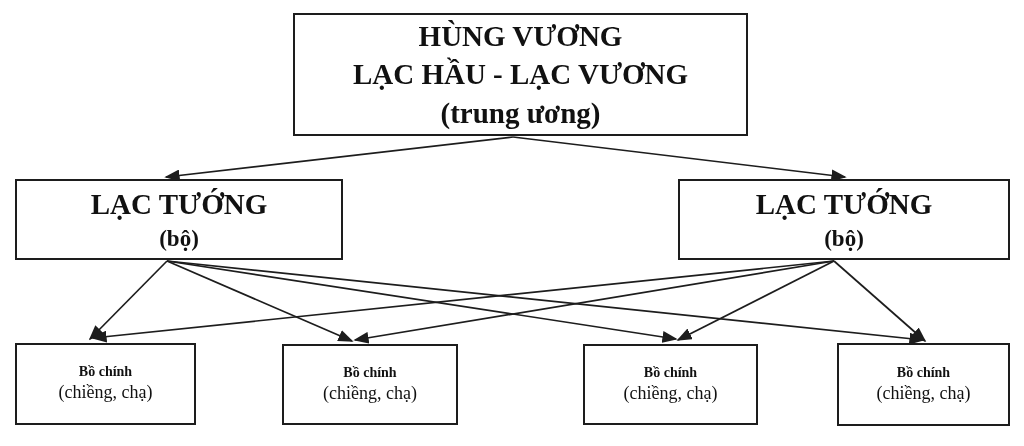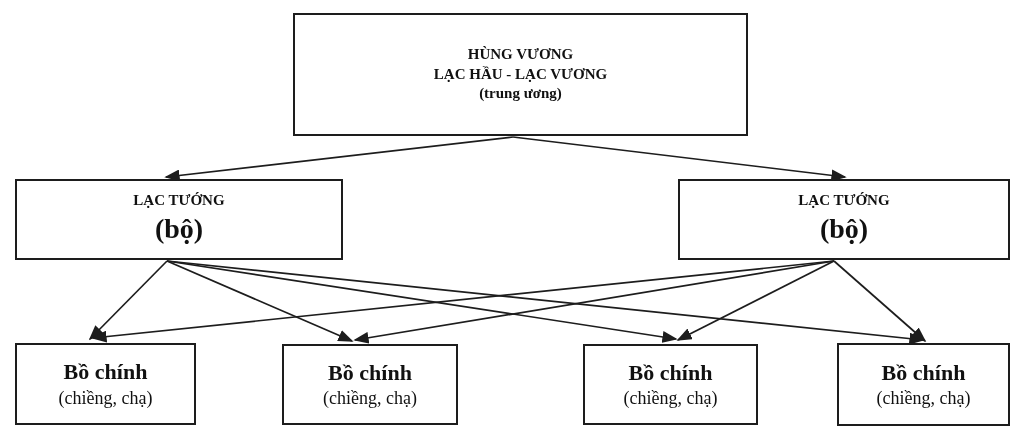--- a/index.html
+++ b/index.html
@@ -31,33 +31,33 @@
     border: 2px solid var(--line, #1d1d1d);
     display: flex;
     flex-direction: column;
     align-items: center;
     justify-content: center;
     text-align: center;
     z-index: 1;
   }
   .t-bold {
     font-weight: bold;
-    font-size: 15px;
+    font-size: 29px;
     line-height: 1.32;
     white-space: nowrap;
   }
   .t-sub {
     font-weight: bold;
-    font-size: 28px;
+    font-size: 23px;
     line-height: 1.3;
     white-space: nowrap;
   }
   .t-title {
     font-weight: bold;
-    font-size: 22px;
+    font-size: 14px;
     line-height: 1.3;
     white-space: nowrap;
   }
   .t-plain {
     font-weight: normal;
     font-size: 18px;
     line-height: 1.3;
     white-space: nowrap;
   }
   #node-central     { left: 293px; top: 13px;  width: 455px; height: 123px; }

